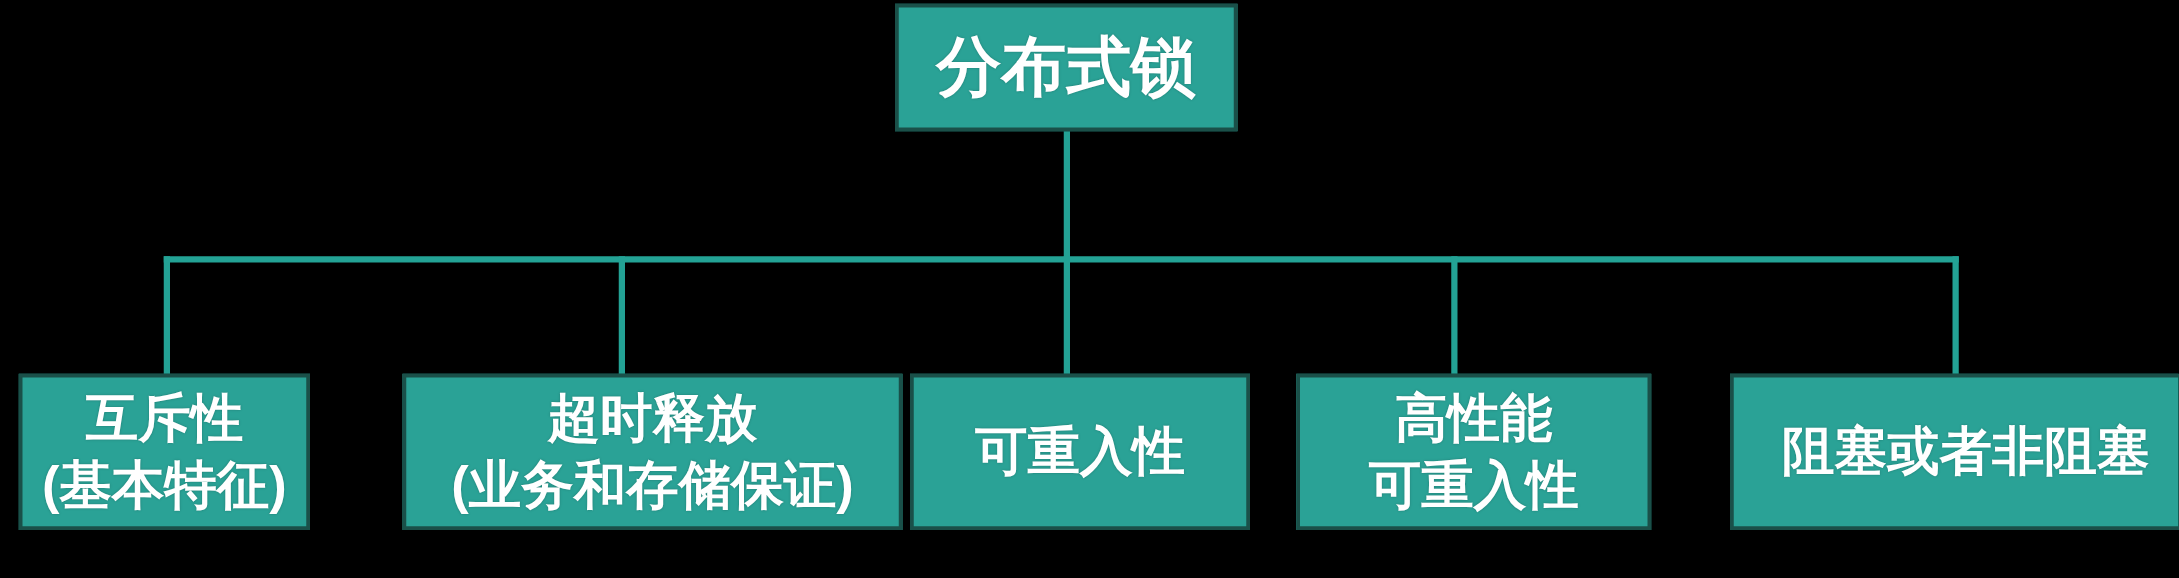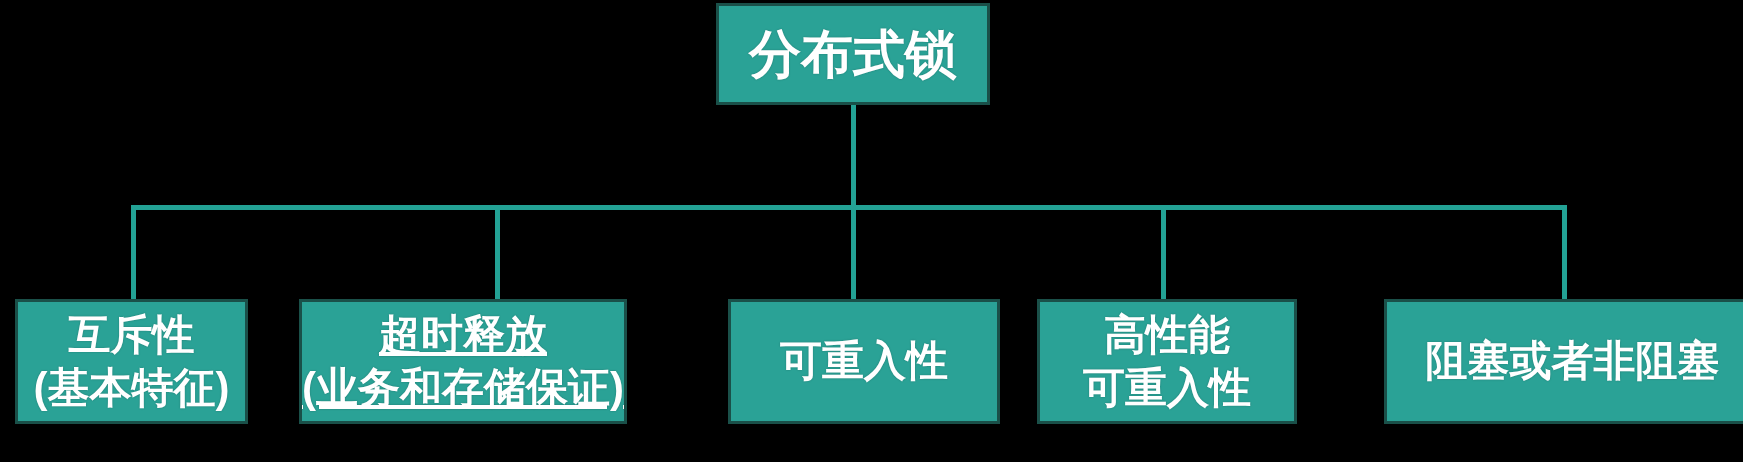--- a/index.html
+++ b/index.html
@@ -38,23 +38,23 @@
     left: 716px; top: 3px;
     width: 274px; height: 102px;
     font-size: 52px;
   }
   .child-node {
     top: 299px;
     height: 125px;
     font-size: 42px;
   }
   .child-1 { left: 15px;   width: 233px; }
-  .child-2 { left: 299px;  width: 328px; text-decoration: underline; }
+  .child-2 { left: 322px;  width: 400px; }
   .child-3 { left: 728px;  width: 272px; }
-  .child-4 { left: 1037px; width: 260px; }
+  .child-4 { left: 1037px; width: 284px; }
   .child-5 { left: 1384px; width: 366px; padding-left: 11px; }
   .connector {
     position: absolute;
     background: #23A295;
   }
   .stem  { left: 851px;  top: 105px; width: 5px;    height: 102px; }
   .hbar  { left: 131px;  top: 205px; width: 1436px; height: 5px;   }
   .drop  { top: 205px; width: 5px; height: 94px; }
   .drop-1 { left: 131px;  }
   .drop-2 { left: 495px;  }

